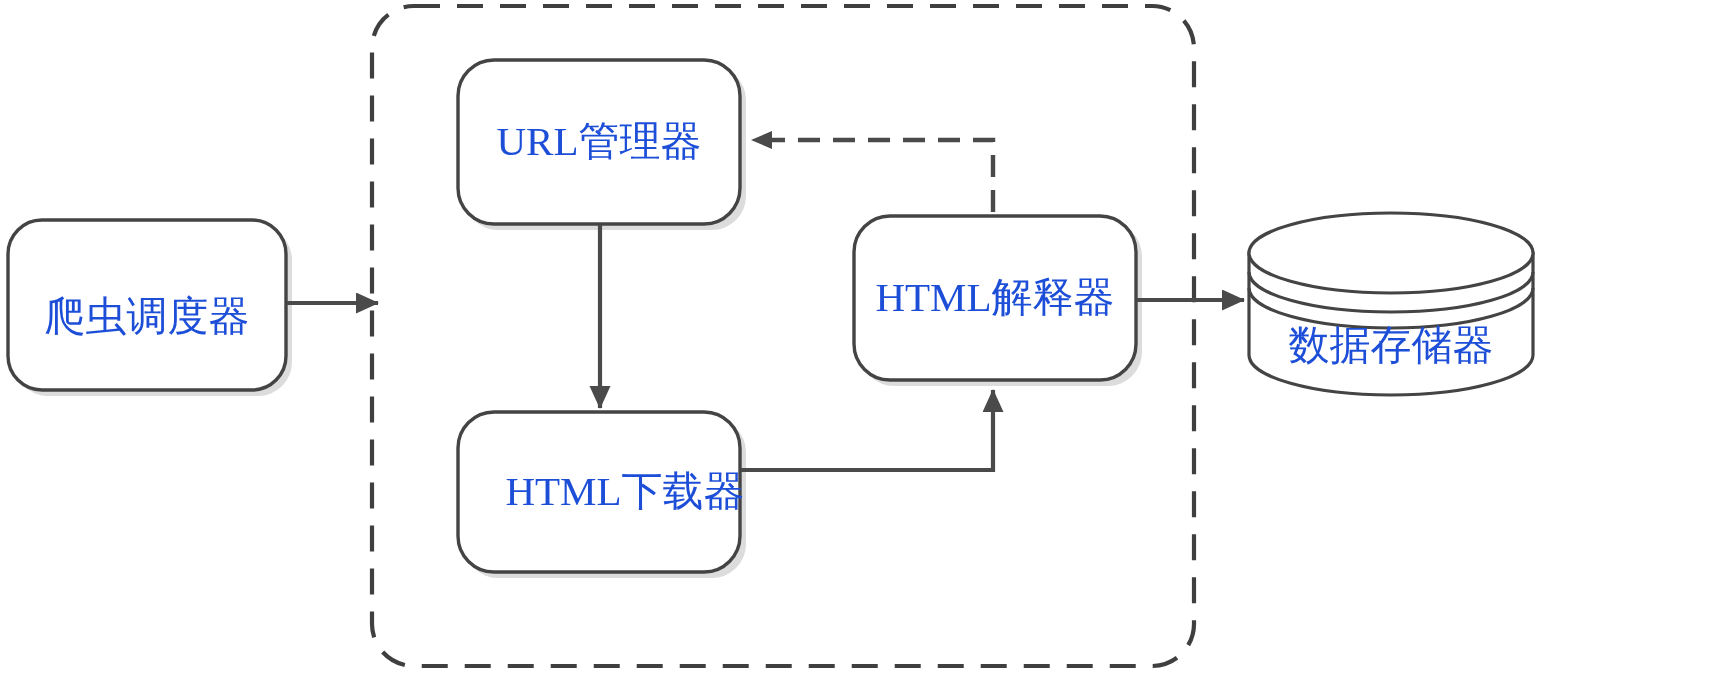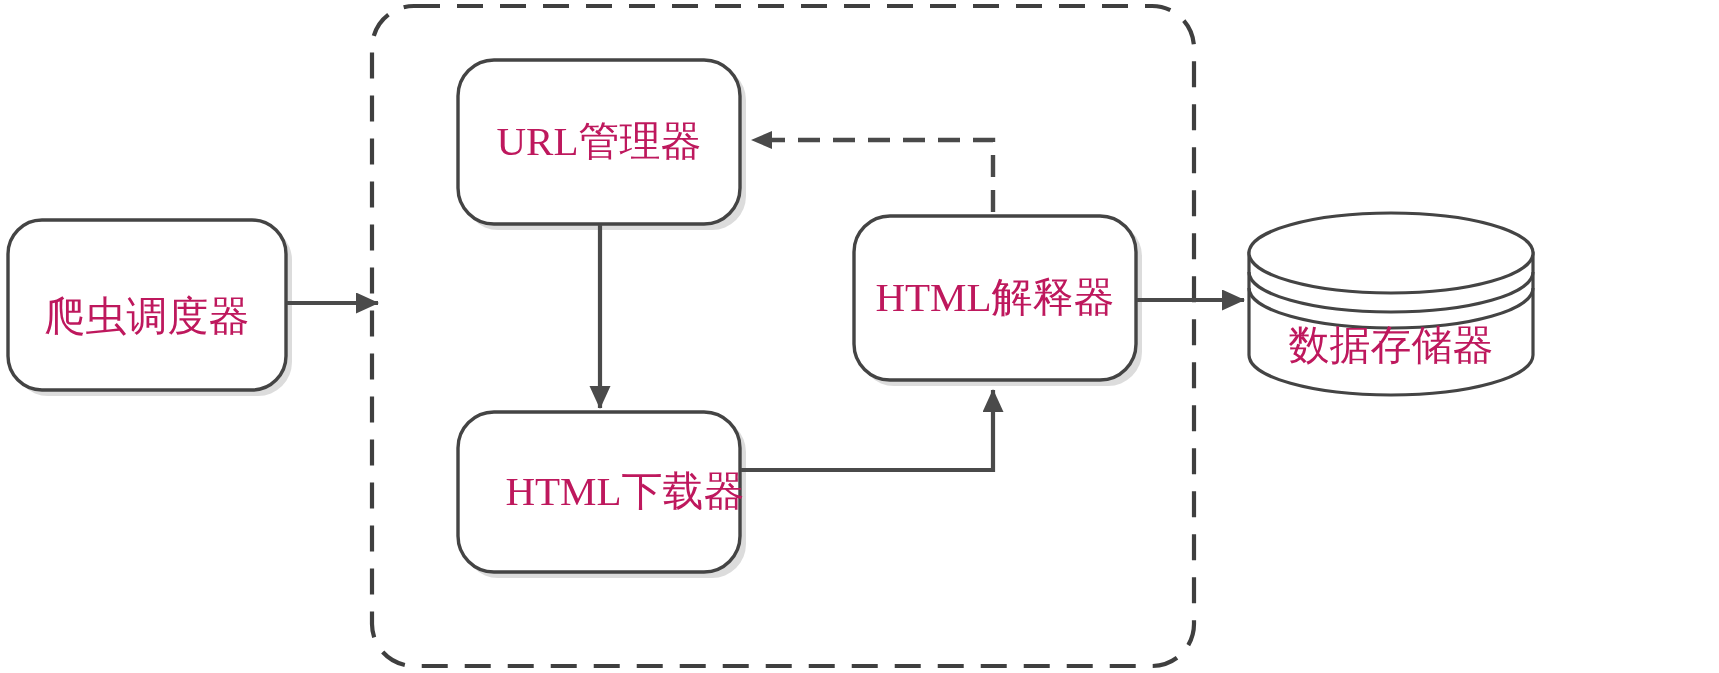--- a/index.html
+++ b/index.html
@@ -7,21 +7,21 @@
     width:1719px;height:673px;
     font-family:"Liberation Serif","DejaVu Serif",serif;
     overflow:hidden;position:relative;
   }
   #stage{position:absolute;left:0;top:0;width:1719px;height:673px;}
   #stage svg{position:absolute;left:0;top:0;}
   .node-label{
     position:absolute;
     display:flex;align-items:center;justify-content:center;
     text-align:center;
-    color:#be185d;
+    color:#1d4ed8;
     font-family:"Liberation Serif","DejaVu Serif",serif;
     font-size:41px;
     line-height:1.1;
     letter-spacing:0px;
     white-space:nowrap;
     pointer-events:none;
     user-select:none;
   }
 </style>
 </head>

